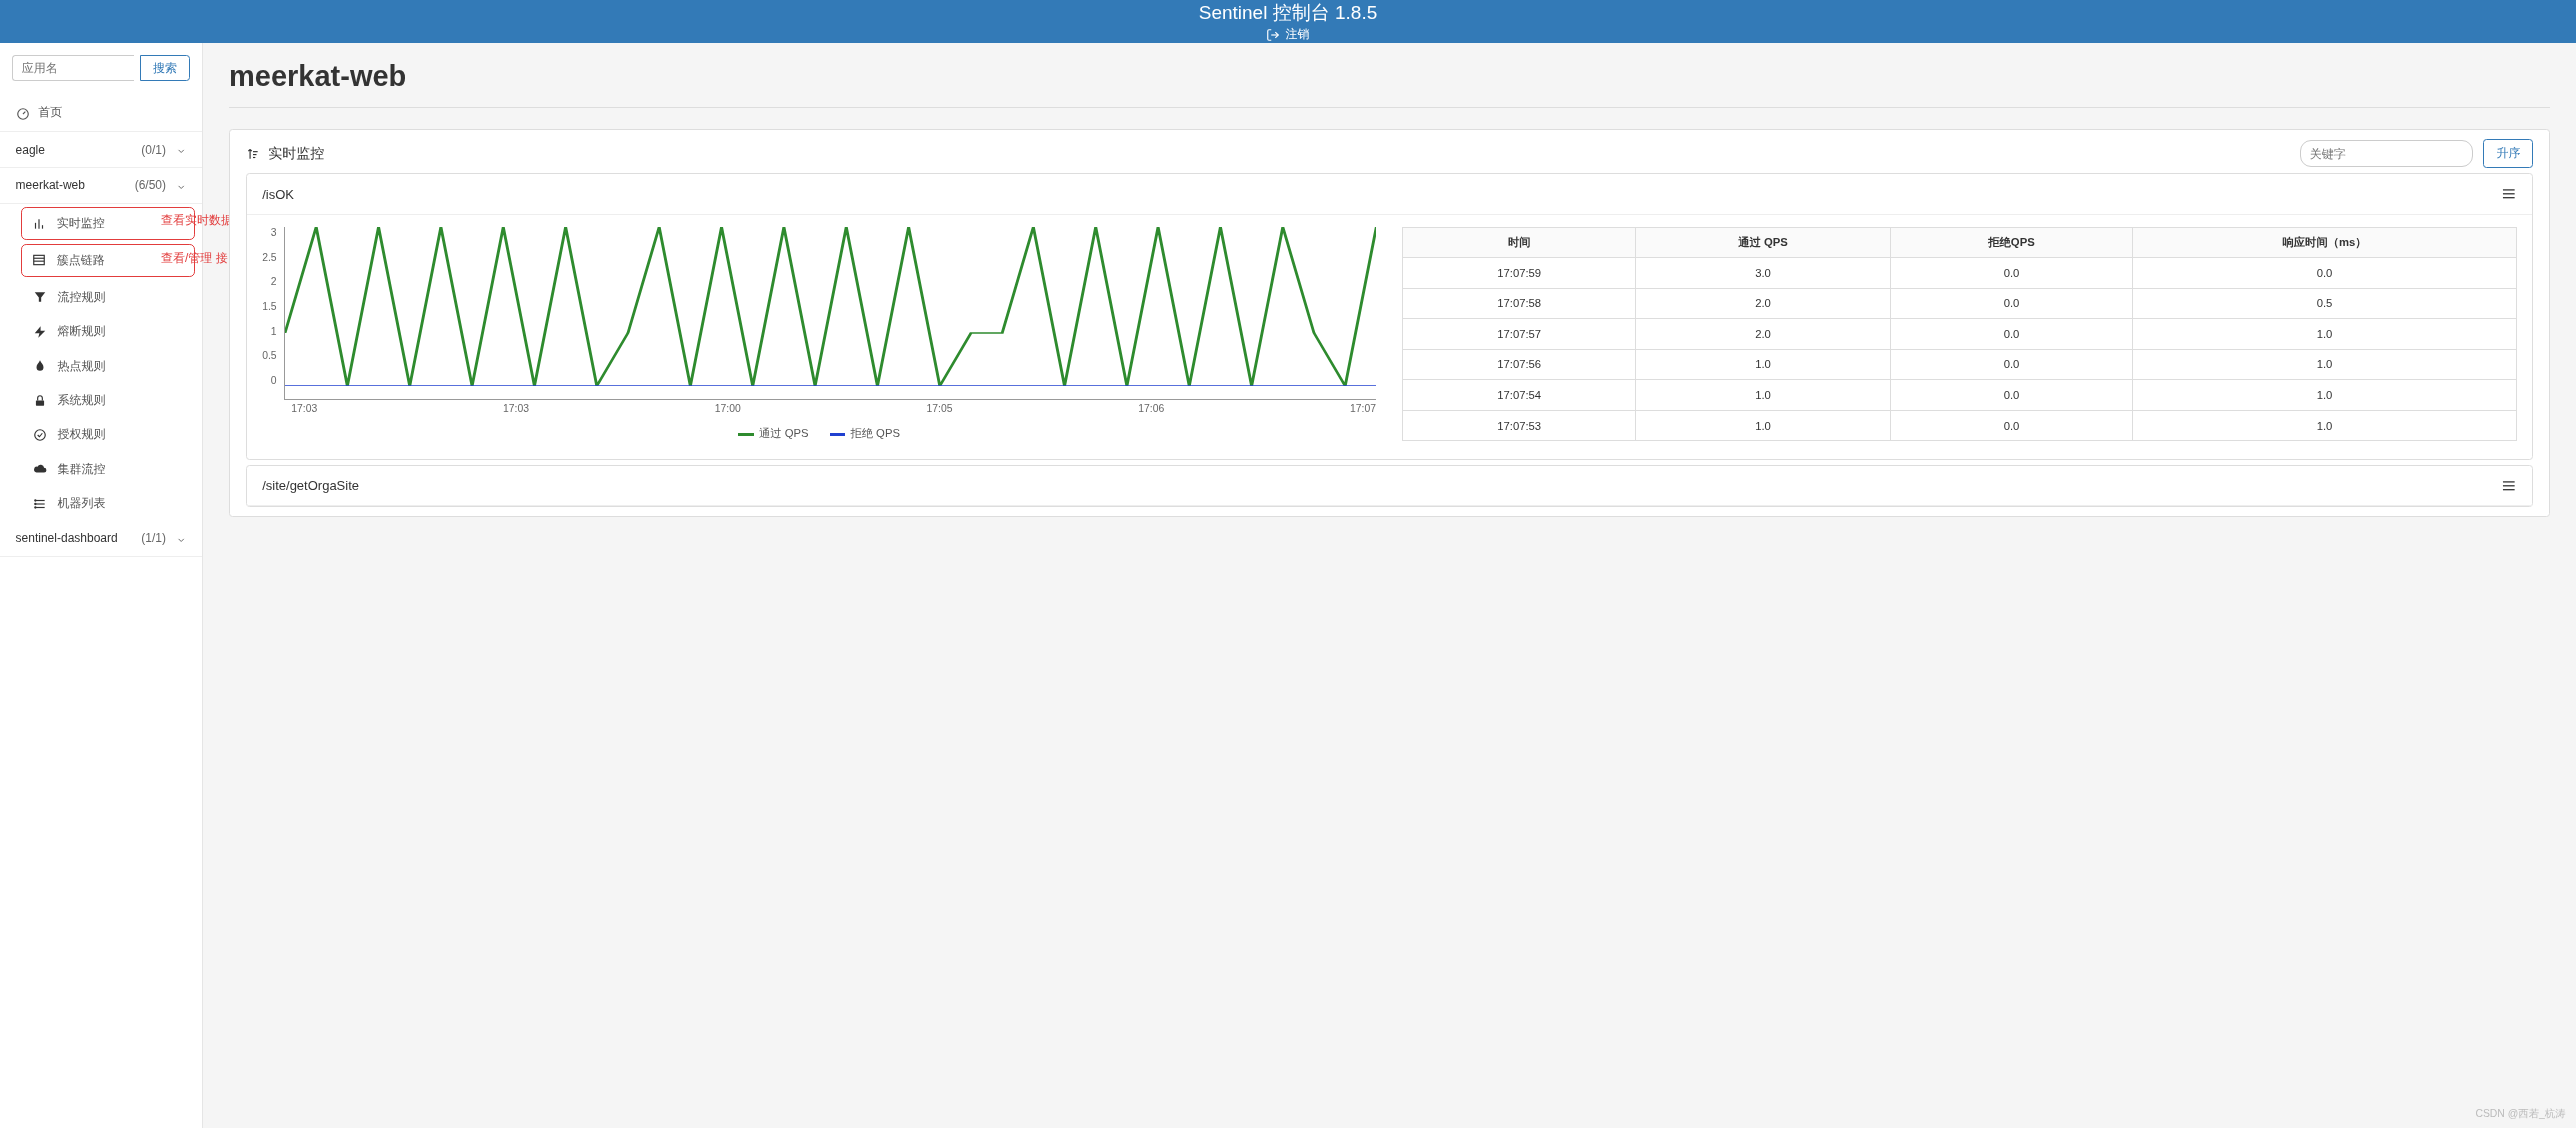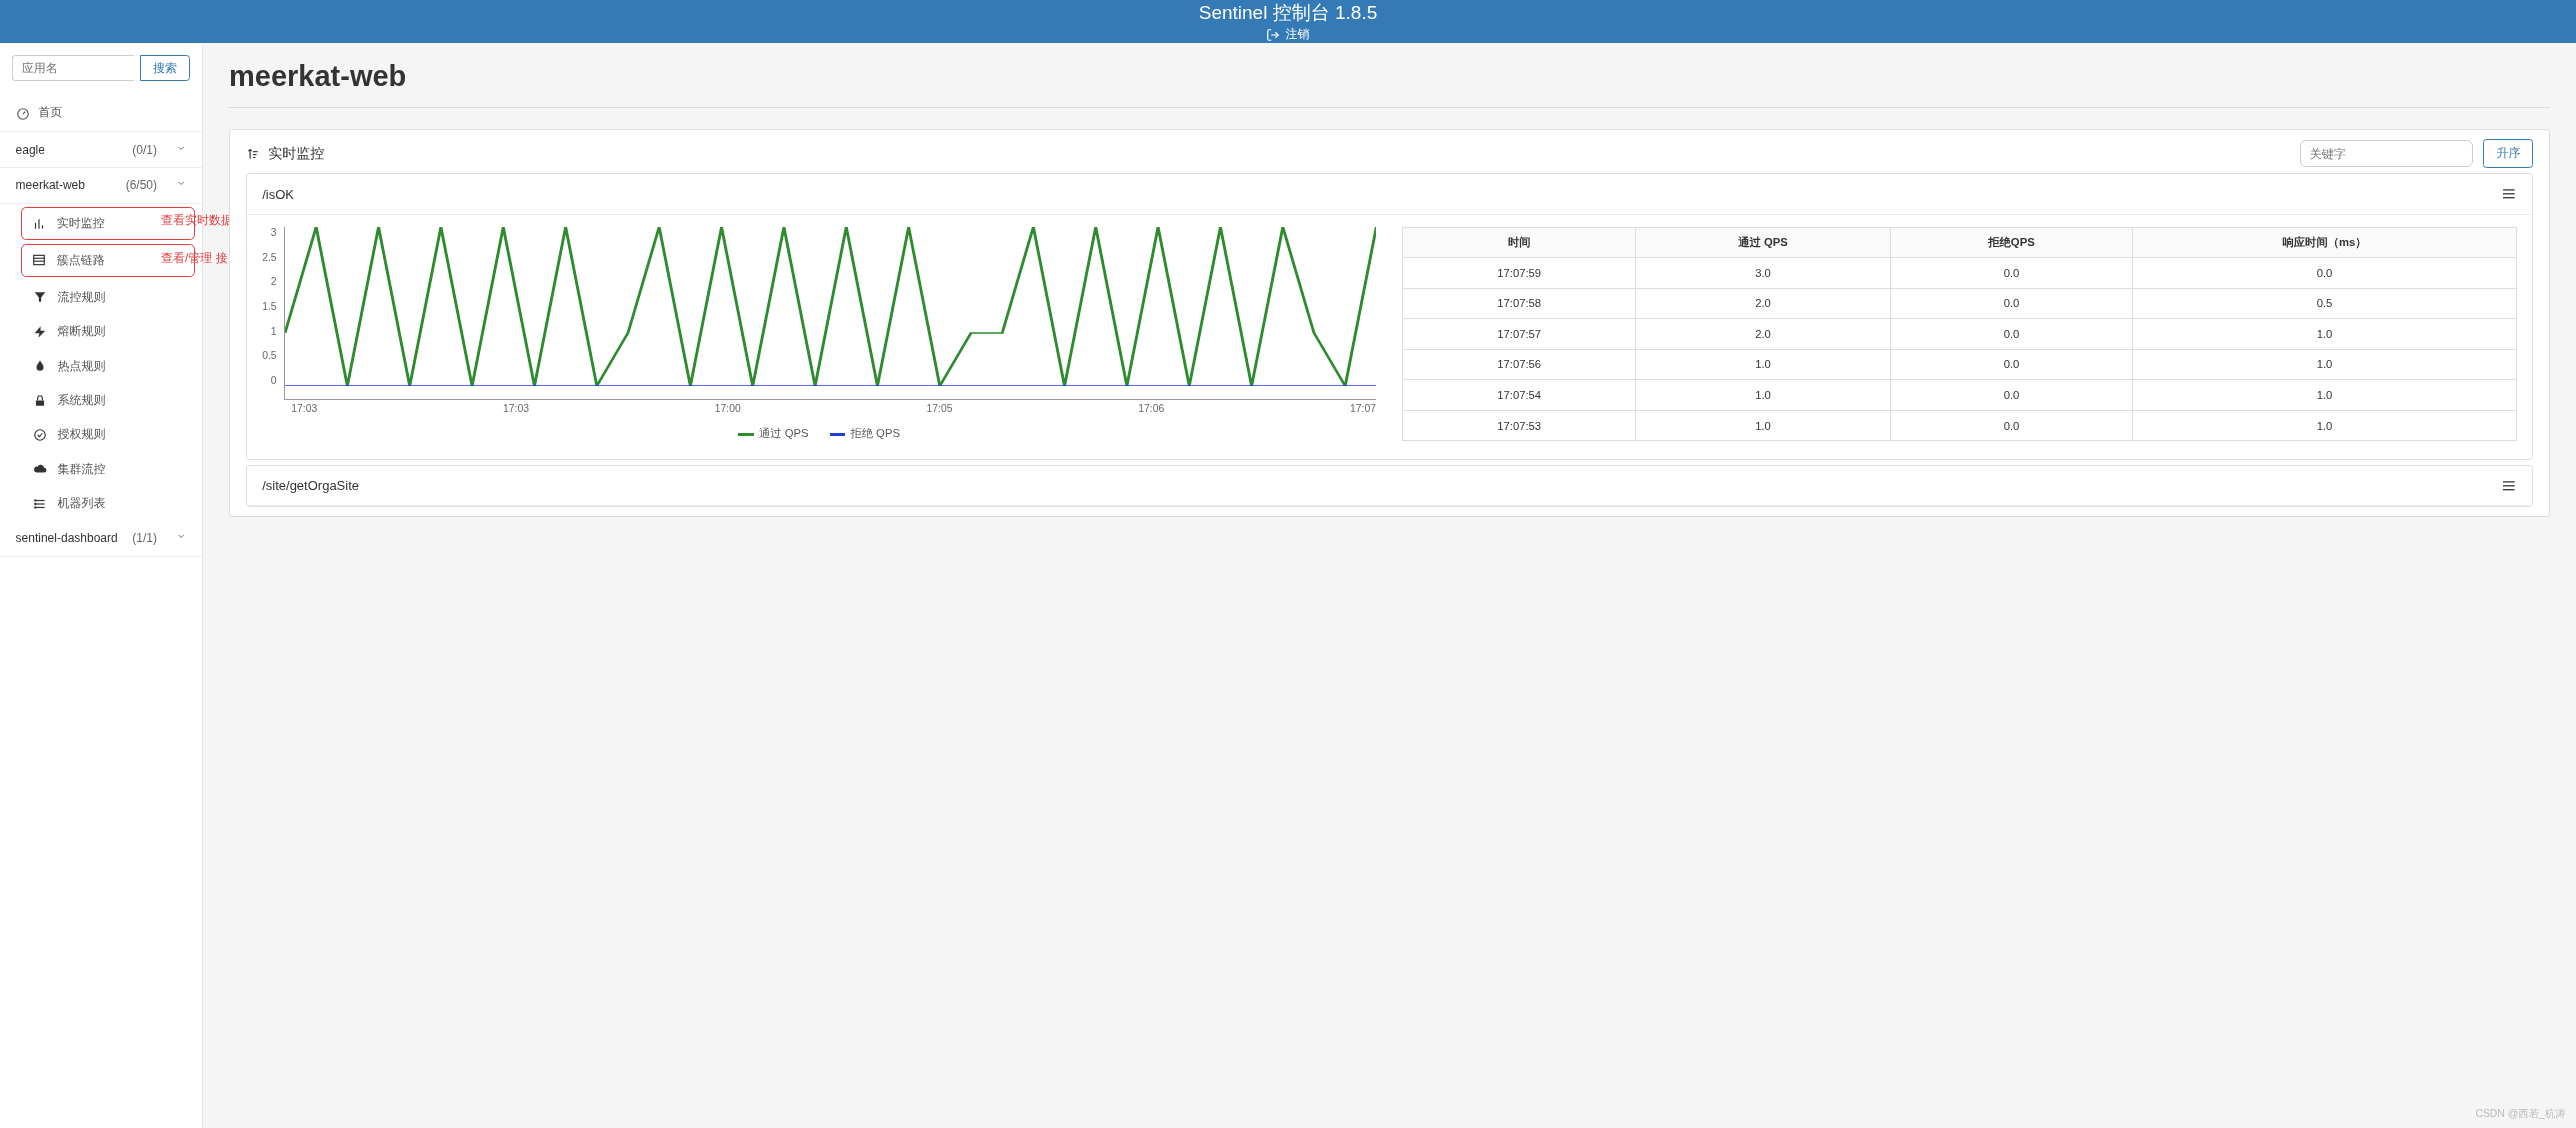--- a/index.html
+++ b/index.html
@@ -8,34 +8,34 @@
 .header-title { font-size: 19px; font-weight: 500; }
 .header-right { display: flex; align-items: center; gap: 5.2px; font-size: 12px; justify-content: flex-end; }
 .layout { display: flex; }
 .sidebar { width: 203px; background: #fff; border-right: 0.9px solid #e5e5e5; min-height: calc(100vh - 43px); }
 .search-row { padding: 12px; display: flex; gap: 6px; }
 .search-input { flex: 1; border: 0.9px solid #ccc; border-right: none; border-radius: 3.5px 0 0 3.5px; padding: 5.2px 8.7px; font-size: 12px; min-width: 0; }
 .search-btn { border: 0.9px solid #337ab7; color: #337ab7; background: #fff; border-radius: 0 3.5px 3.5px 0; padding: 1px 12px; font-size: 12px; cursor: pointer; }
 .nav-home { display: flex; align-items: flex-end; gap: 8.7px; padding: 10.4px 15.6px; color: #555; cursor: pointer; border-bottom: 0.9px solid #eee; }
 .nav-home svg { width: 14px; height: 14px; }
 .app-item { display: flex; align-items: center; justify-content: space-between; padding: 10.4px 15.6px; border-bottom: 0.9px solid #eee; cursor: pointer; }
-.app-item .count { color: #666; display: flex; align-items: flex-start; gap: 19px; }
+.app-item .count { color: #666; display: flex; align-items: flex-end; gap: 10px; }
 .submenu { position: relative; }
 .sub-item { display: flex; align-items: center; gap: 10.4px; padding: 8.7px 15.6px 8.7px 33px; cursor: pointer; color: #555; }
 .sub-item.highlight { border: 1.7px solid #e23c3c; border-radius: 5.2px; margin: 3.5px 7px 3.5px 21px; padding: 7px 10.4px; }
 .sub-item svg { width: 14px; height: 14px; flex-shrink: 0; }
 .annot { position: absolute; color: #e23c3c; font-size: 12px; left: 161px; white-space: nowrap; }
 .main { flex: 1; padding: 17.3px 26px; position: relative; }
 .page-title { font-size: 29px; font-weight: 700; margin-bottom: 14px; }
 .hr { border: none; border-top: 1.7px solid #ddd; margin-bottom: 21px; }
 .panel { background: #fff; border: 0.9px solid #ddd; border-radius: 3.5px; padding: 8.7px 15.6px; }
 .panel-head { display: flex; align-items: center; justify-content: space-between; }
 .panel-head-left { display: flex; align-items: center; gap: 8.7px; font-size: 14px; font-weight: 500; }
 .panel-head-right { display: flex; align-items: center; gap: 10.4px; }
-.kw-input { border: 0.9px solid #ccc; border-radius: 6px; padding: 5.2px 8.7px; font-size: 12px; width: 173px; }
+.kw-input { border: 0.9px solid #ccc; border-radius: 11px; padding: 5.2px 8.7px; font-size: 12px; width: 173px; }
 .sort-btn { border: 0.9px solid #337ab7; color: #337ab7; background: #fff; border-radius: 3.5px; padding: 5.2px 12px; font-size: 12px; cursor: pointer; }
 .card { background: #fff; border: 0.9px solid #ddd; border-radius: 3.5px; margin-top: 5px; }
 .card-head { display: flex; justify-content: space-between; align-items: center; padding: 12px 15.6px; border-bottom: 0.9px solid #eee; }
 .card-title { font-size: 13px; color: #333; }
 .menu-icon { cursor: pointer; }
 .card-body { display: flex; padding: 12px 15.6px 17.3px 15.6px; gap: 26px; }
 .chart-area { flex: 1; display: flex; flex-direction: column; }
 .chart-box { display: flex; height: 173px; }
 .y-axis { display: flex; flex-direction: column; justify-content: space-between; align-items: flex-end; padding-right: 7px; font-size: 10.4px; color: #666; height: 159px; }
 .plot { flex: 1; position: relative; border-left: 0.9px solid #999; border-bottom: 0.9px solid #999; }

